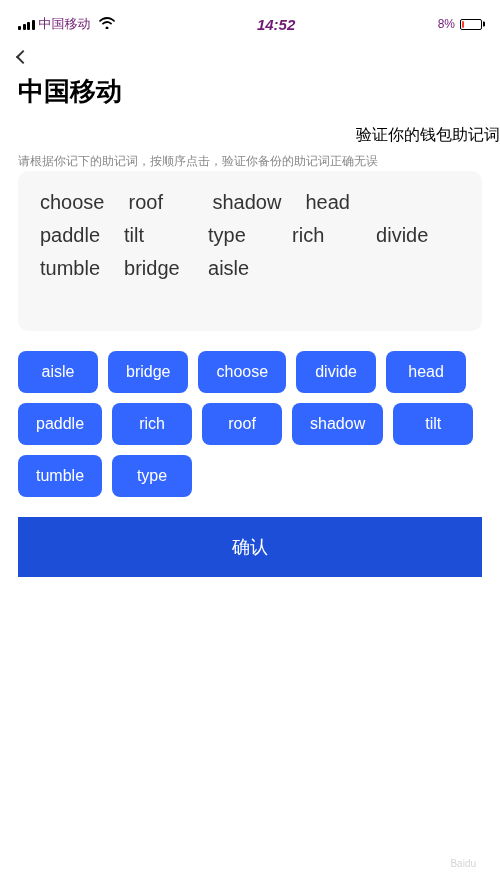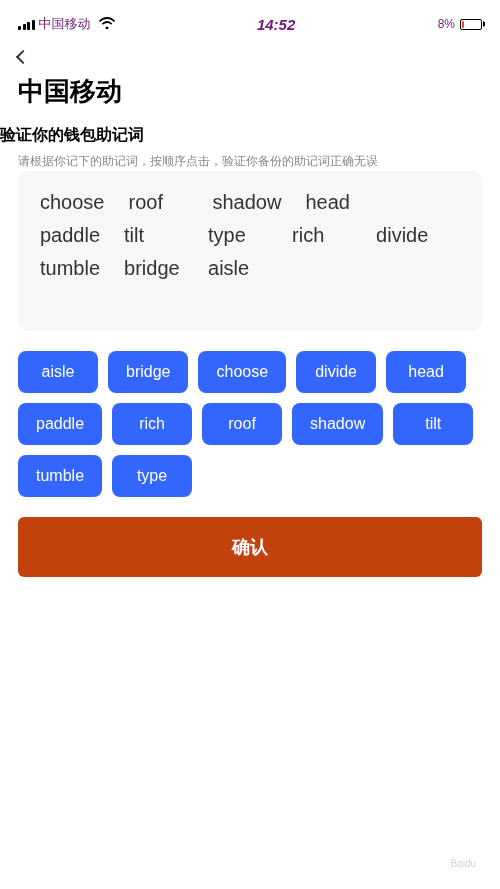--- a/index.html
+++ b/index.html
@@ -61,23 +61,23 @@
     
     .page-title {
       padding: 8px 18px 16px 18px;
       font-size: 26px;
       font-weight: 700;
       color: #000;
     }
 
     
     .section-heading {
-      text-align: left;
+      text-align: right;
       font-size: 16px;
-      font-weight: 700;
+      font-weight: 400;
       color: #000;
       margin-bottom: 6px;
     }
     .section-desc {
       text-align: left;
       font-size: 12px;
       color: #888;
       padding: 0 18px;
       line-height: 1.6;
     }
@@ -126,27 +126,27 @@
       min-width: 80px;
       text-align: center;
     }
 
     
     .confirm-section {
       padding: 0 18px;
     }
     .confirm-btn {
       width: 100%;
-      background: #c2410c;
+      background: #1d4ed8;
       color: #fff;
       border: none;
-      border-radius: 6px;
+      border-radius: 0;
       padding: 18px;
       font-size: 18px;
-      font-weight: 700;
+      font-weight: 400;
       cursor: pointer;
       text-align: center;
     }
 
     
     .watermark {
       position: absolute;
       bottom: 20px;
       right: 24px;
       opacity: 0.5;

